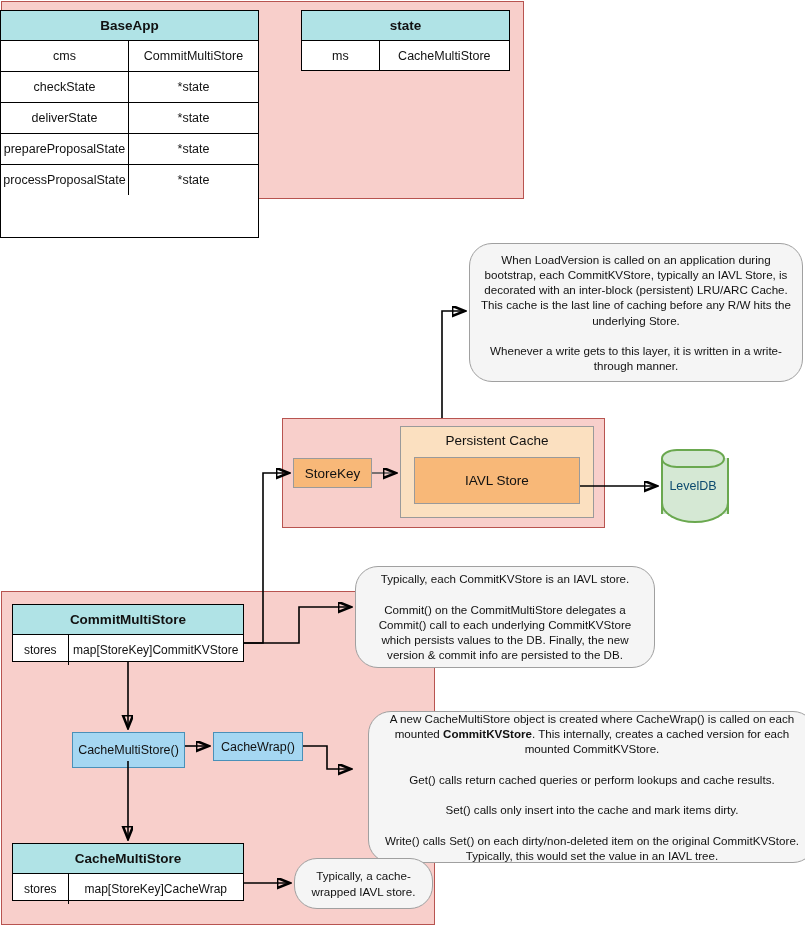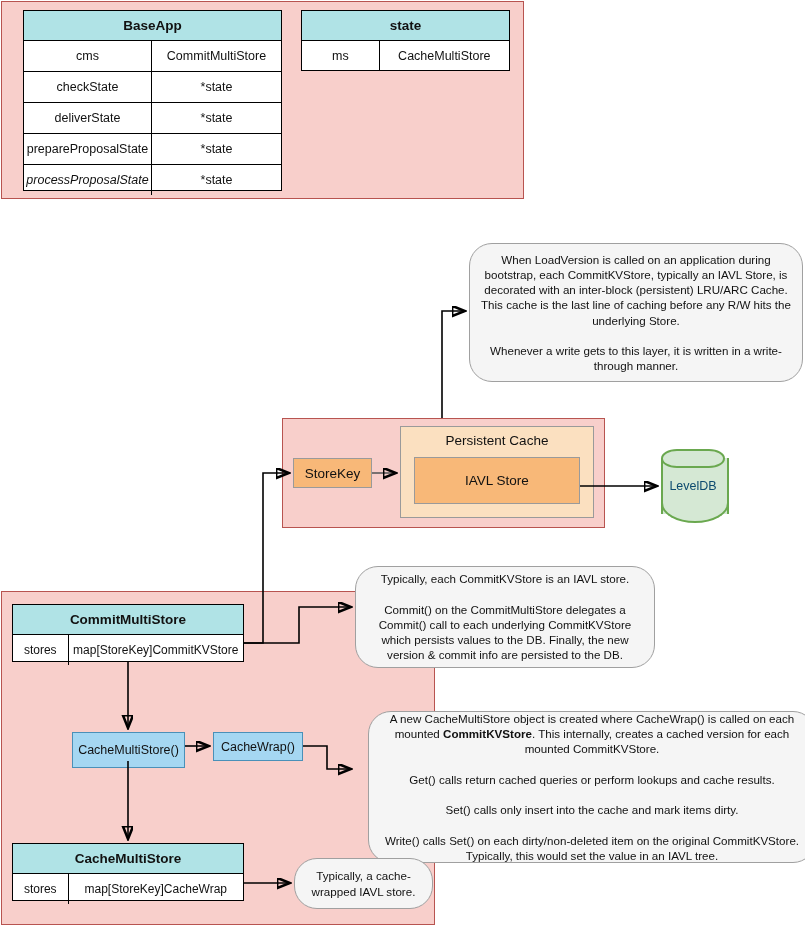--- a/index.html
+++ b/index.html
@@ -83,40 +83,40 @@
     position:absolute;left:0;top:0;width:100%;height:100%;
     display:flex;align-items:center;justify-content:center;
     font-size:12.5px;color:#0c4a6e;z-index:3;
   }
 </style>
 </head>
 <body>
 
 <div class="abs pink-box" style="left:1px;top:1px;width:523px;height:198px;"></div>
 
-<div class="abs ctable" style="left:23px;top:10px;width:259px;height:181px;">
+<div class="abs ctable" style="left:0;top:10px;width:259px;height:228px;">
   <div class="thead">BaseApp</div>
   <div class="trow">
     <div class="tc" style="width:128px;">cms</div>
     <div class="tc" style="width:130px;">CommitMultiStore</div>
   </div>
   <div class="trow">
     <div class="tc" style="width:128px;">checkState</div>
     <div class="tc" style="width:130px;">*state</div>
   </div>
   <div class="trow">
     <div class="tc" style="width:128px;">deliverState</div>
     <div class="tc" style="width:130px;">*state</div>
   </div>
   <div class="trow">
     <div class="tc" style="width:128px;">prepareProposalState</div>
     <div class="tc" style="width:130px;">*state</div>
   </div>
   <div class="trow">
-    <div class="tc" style="width:128px;font-style:italic;">processProposalState</div>
+    <div class="tc" style="width:128px;">processProposalState</div>
     <div class="tc" style="width:130px;">*state</div>
   </div>
 </div>
 
 <div class="abs ctable" style="left:301px;top:10px;width:209px;height:61px;">
   <div class="thead">state</div>
   <div class="trow">
     <div class="tc" style="width:77px;">ms</div>
     <div class="tc" style="width:130px;">CacheMultiStore</div>
   </div>

